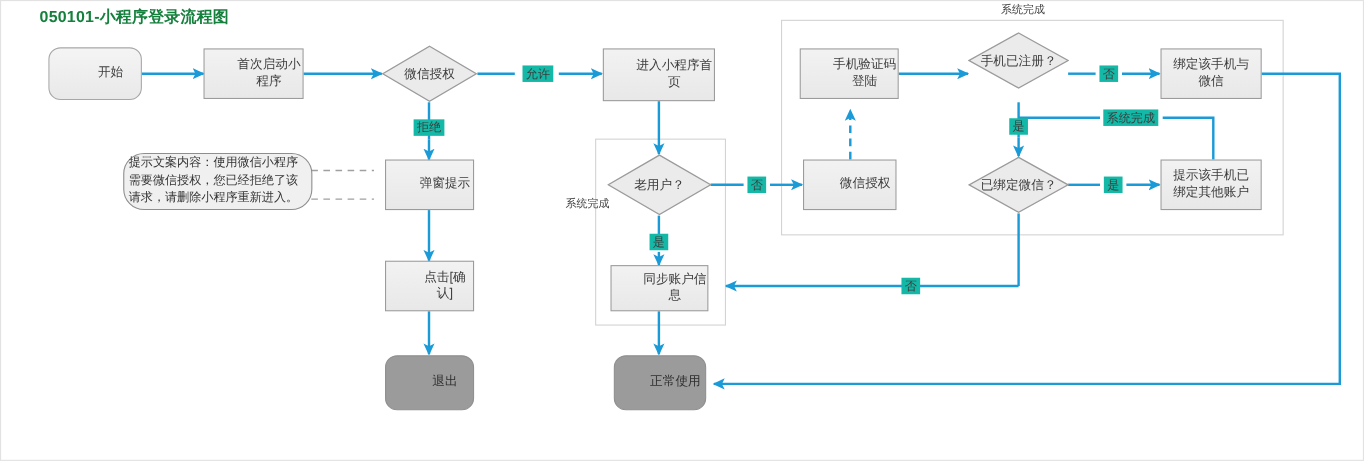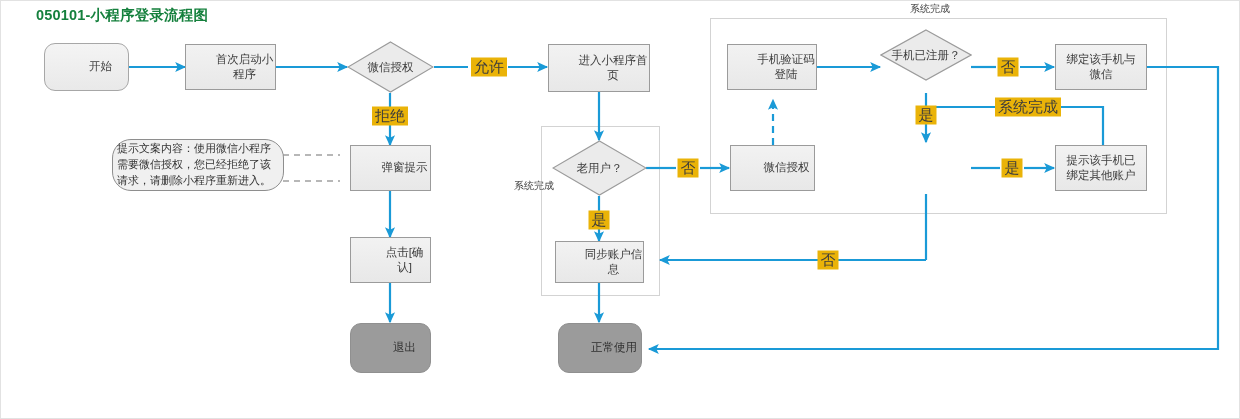--- a/index.html
+++ b/index.html
@@ -90,23 +90,23 @@
     width: 100%; height: 100%;
     display: flex;
     align-items: center;
     justify-content: center;
     font-size: 11.5px;
     color: #3c3c3c;
     white-space: nowrap;
   }
   .edge-label {
     position: absolute;
-    font-size: 15px;
-    color: #3c3c3c;
-    background: #eab308;
+    font-size: 11px;
+    color: #3c3c3c;
+    background: #14b8a6;
     padding: 0 3px;
     white-space: nowrap;
     transform: translate(-50%, -50%);
   }
   .group-box {
     position: absolute;
     box-sizing: border-box;
     border: 1px solid #d3d3d3;
     background: transparent;
   }
@@ -246,20 +246,26 @@
 
   <div class="decision" style="left:880px; top:29px; width:92px; height:52px;text-decoration:underline;">
     <svg class="dshape" viewBox="0 0 92 52" preserveAspectRatio="none" xmlns="http://www.w3.org/2000/svg">
       <polygon points="46,1 91,26 46,51 1,26" fill="#ebebeb" stroke="#9b9b9b" stroke-width="1.2"></polygon>
     </svg>
     <div class="dlabel">手机已注册？</div>
   </div>
 
   <div class="node process" style="left:1055px; top:44px; width:92px; height:46px; padding:0 6px;">绑定该手机与微信</div>
 
+  <div class="decision" style="left:880px; top:142px; width:92px; height:52px;">
+    <svg class="dshape" viewBox="0 0 92 52" preserveAspectRatio="none" xmlns="http://www.w3.org/2000/svg">
+      <polygon points="46,1 91,26 46,51 1,26" fill="#ebebeb" stroke="#9b9b9b" stroke-width="1.2"></polygon>
+    </svg>
+    <div class="dlabel">已绑定微信？</div>
+  </div>
 
   <div class="node process" style="left:1055px; top:145px; width:92px; height:46px; padding:0 6px;">提示该手机已绑定其他账户</div>
 
   <div class="edge-label" style="left:489px; top:67px;">允许</div>
   <div class="edge-label" style="left:390px; top:116px;">拒绝</div>
   <div class="edge-label" style="left:688px; top:168px;">否</div>
   <div class="edge-label" style="left:599px; top:220px;">是</div>
   <div class="edge-label" style="left:1008px; top:67px;">否</div>
   <div class="edge-label" style="left:926px; top:115px;">是</div>
   <div class="edge-label" style="left:1012px; top:168px;">是</div>

